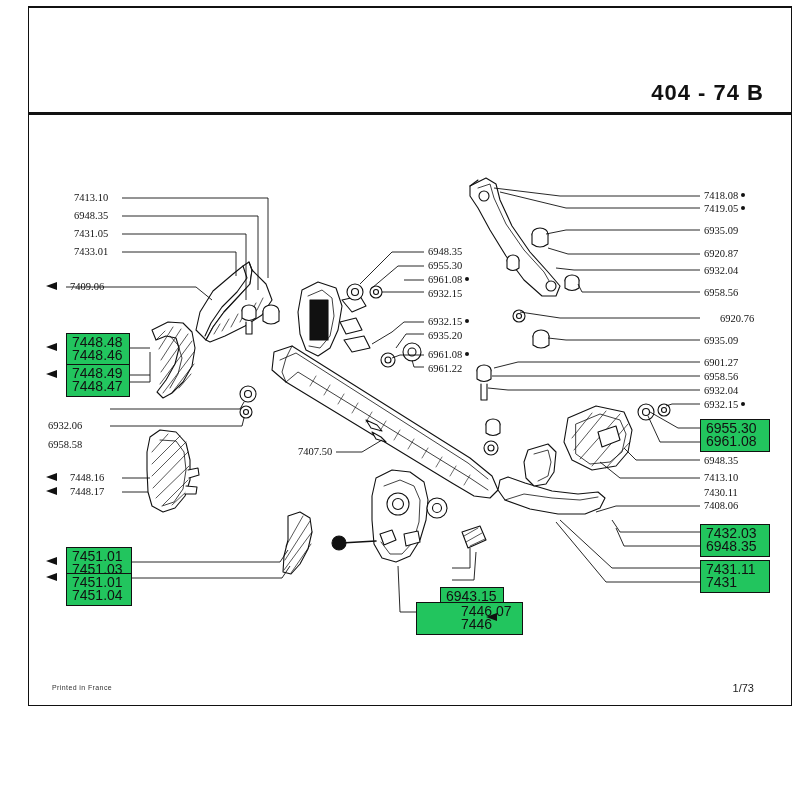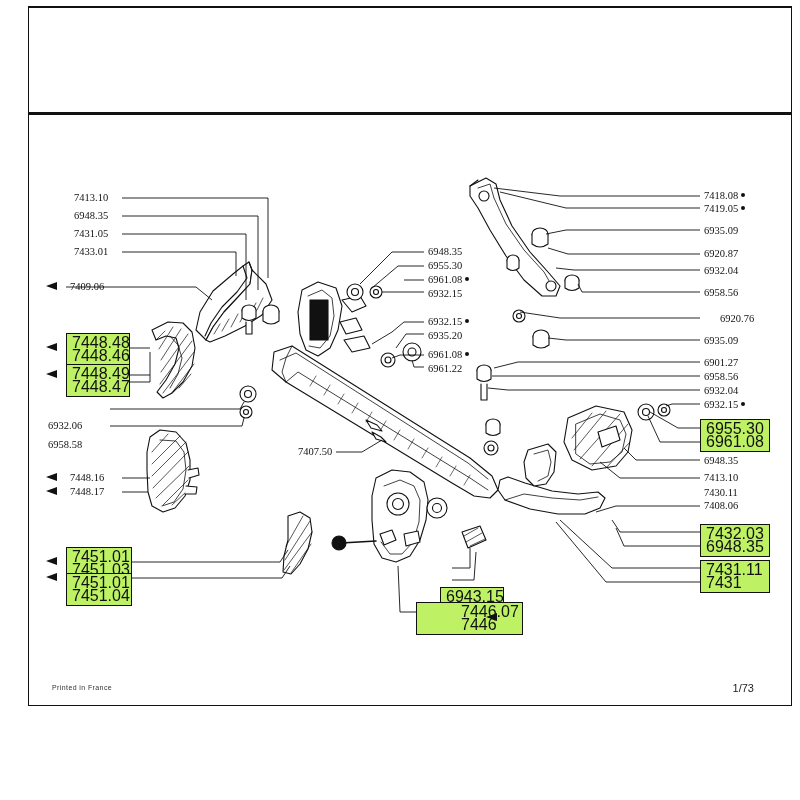--- a/index.html
+++ b/index.html
@@ -7,34 +7,35 @@
   #sheet{position:relative;width:800px;height:800px;overflow:hidden;background:#fff;}
   .frame{position:absolute;left:28px;top:6px;width:764px;height:700px;border:1.6px solid #111;border-top:none;box-sizing:border-box;}
   .frame-top-right{position:absolute;left:28px;top:6px;width:764px;height:1.6px;background:#111;}
   .hrule{position:absolute;left:28px;top:112px;width:764px;height:2.6px;background:#111;}
   .title{position:absolute;right:36px;top:80px;font-size:22px;font-weight:bold;letter-spacing:1px;}
   .footer-left{position:absolute;left:52px;top:684px;font-size:7px;color:#333;letter-spacing:.4px;}
   .footer-right{position:absolute;right:46px;top:682px;font-size:11px;color:#222;}
 
   .lbl{position:absolute;font-size:10.5px;line-height:13px;color:#111;white-space:nowrap;font-family:Liberation Serif, serif;}
   .lbl .dot{display:inline-block;width:4px;height:4px;border-radius:50%;background:#111;margin-left:3px;vertical-align:2px;}
-  .boxed{position:absolute;border:1.2px solid #111;padding:2px 5px 3px 5px;font-size:16px;line-height:13px;background:#bef264;}
+  .boxed{position:absolute;border:1.2px solid #111;padding:2px 5px 3px 5px;font-size:14px;line-height:13px;background:#22c55e;}
   .boxed div{white-space:nowrap;}
   .arrow{position:absolute;width:0;height:0;border-top:4.5px solid transparent;border-bottom:4.5px solid transparent;border-right:11px solid #111;}
   svg.lines{position:absolute;left:0;top:0;width:800px;height:800px;pointer-events:none;}
   svg.art{position:absolute;left:0;top:0;width:800px;height:800px;}
 </style>
 </head>
 <body>
 
 <div id="sheet">
 
   <div class="frame"></div>
   <div class="frame-top-right"></div>
   <div class="hrule"></div>
+  <div class="title">404 - 74  B</div>
   <div class="footer-left">Printed in France</div>
   <div class="footer-right">1/73</div>
 
   <svg class="art" viewBox="0 0 800 800">
     <g fill="none" stroke="#111" stroke-width="1.1" stroke-linejoin="round" stroke-linecap="round">
 
       <path d="M196,330 L200,312 L213,291 L233,274 L243,266 L249,262 L252,270 L250,284 L238,297 L224,312 L213,327 L206,340 Z" fill="#fff"></path>
       <path d="M206,340 L213,327 L224,312 L238,297 L250,284 L252,270 L266,284 L272,300 L262,315 L245,326 L225,336 L210,342 Z" fill="#fff"></path>
       <path d="M249,262 L252,270"></path>
       <path d="M243,266 L247,278 L237,292 L222,307 L211,323 L205,336"></path>

